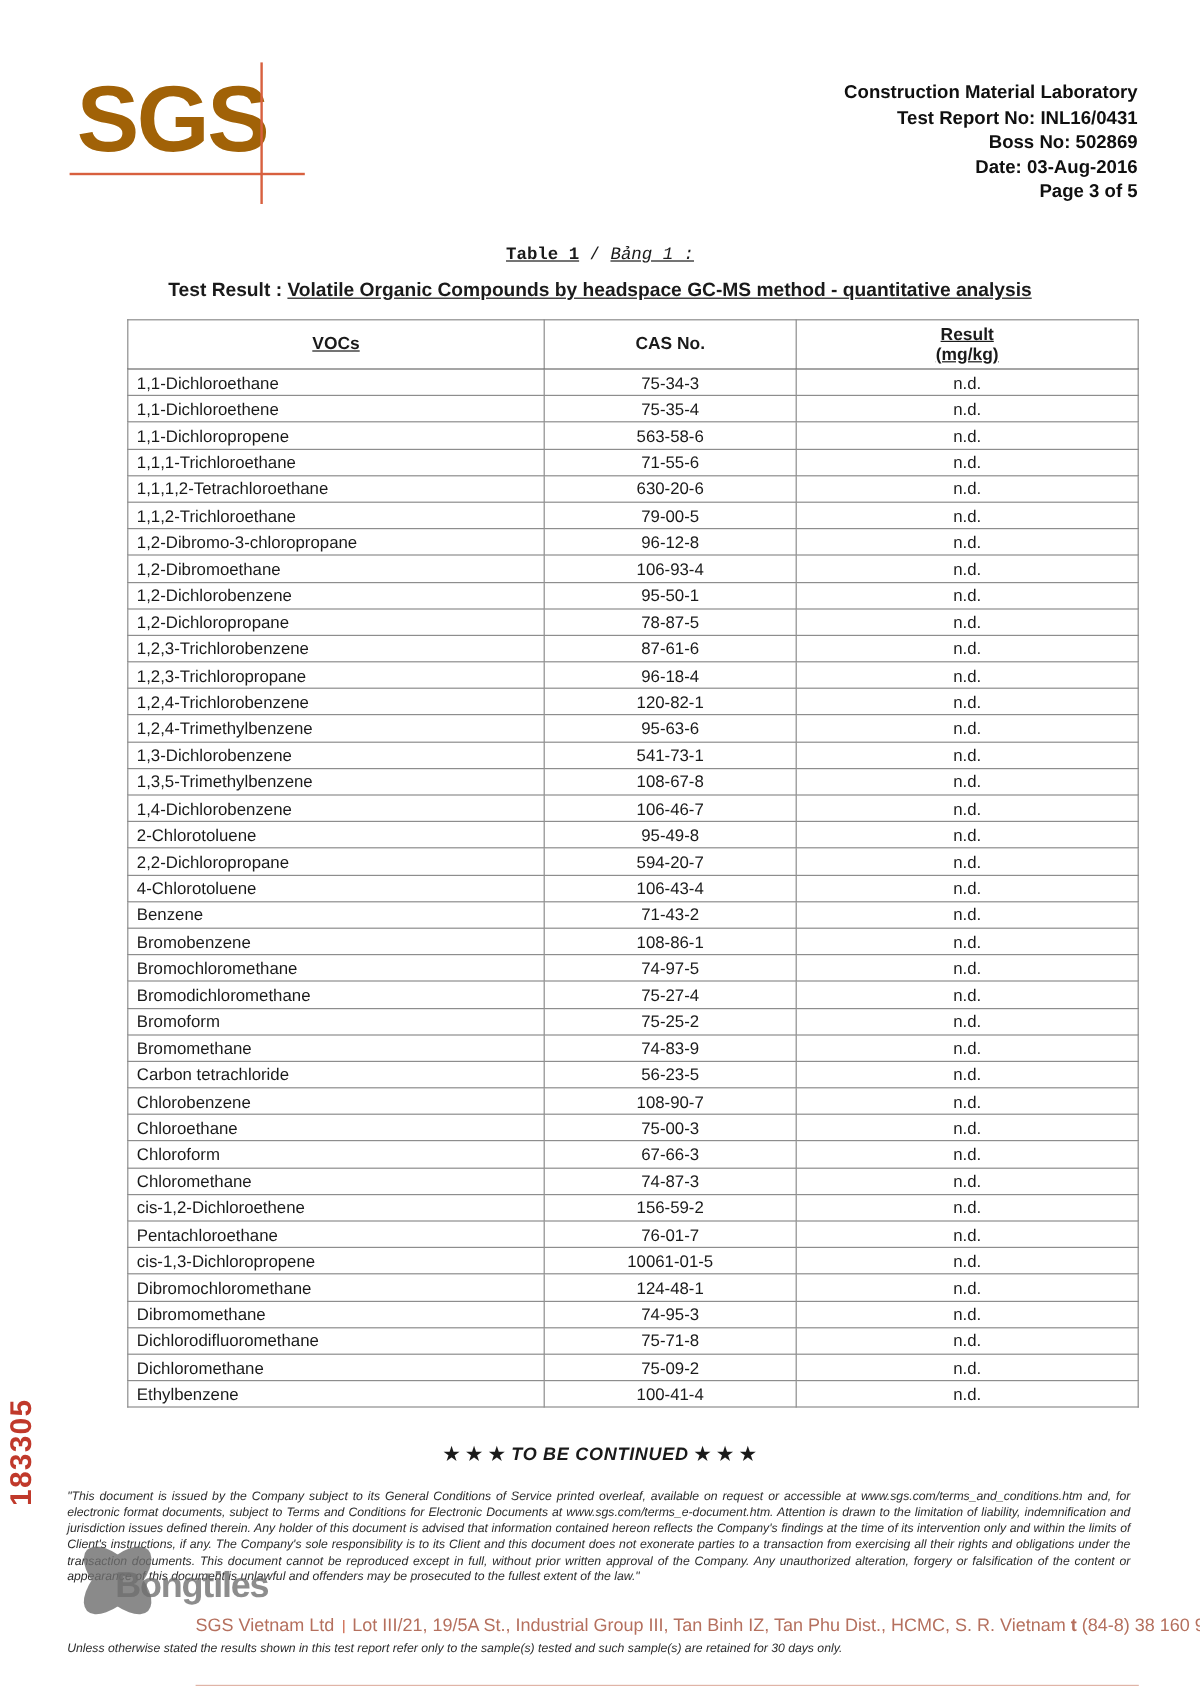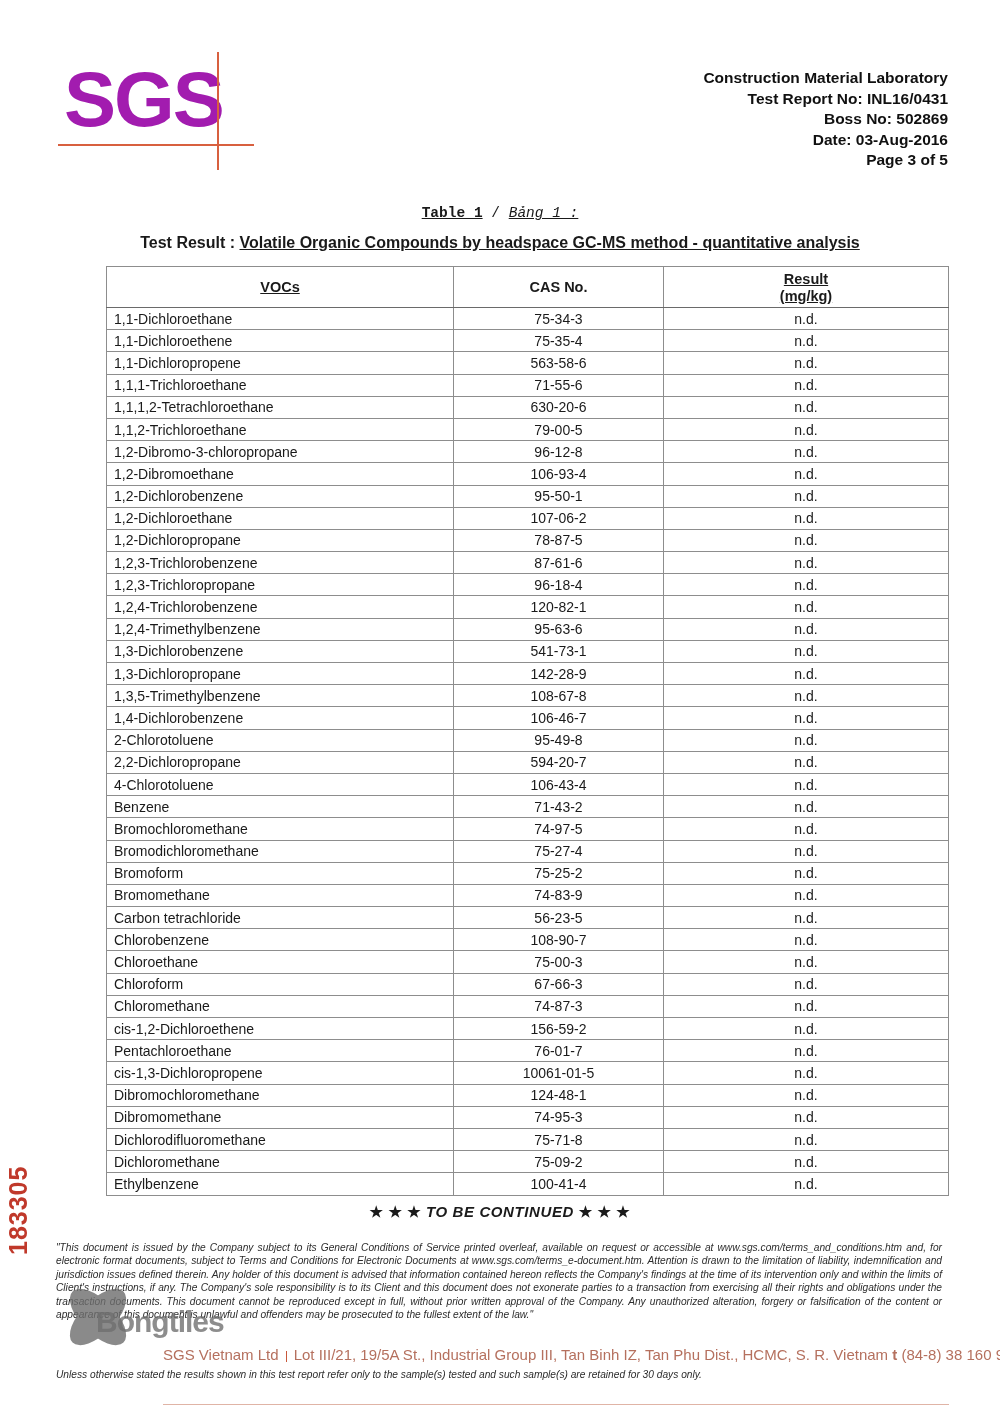--- a/index.html
+++ b/index.html
@@ -30,21 +30,21 @@
     height: 120px;
   }
   #logo-text {
     position: absolute;
     left: 6px;
     top: 8px;
     font-family: "Liberation Sans", sans-serif;
     font-weight: bold;
     font-size: 78px;
     letter-spacing: -2px;
-    color: #a21caf;
+    color: #a16207;
     line-height: 1;
   }
   #logo-vline {
     position: absolute;
     left: 159px;
     top: 0px;
     width: 2px;
     height: 118px;
     background: #d8603f;
   }
@@ -329,25 +329,20 @@
         <td class="td-name">1,2-Dibromoethane</td>
         <td class="td-cas">106-93-4</td>
         <td class="td-result">n.d.</td>
       </tr>
       <tr>
         <td class="td-name">1,2-Dichlorobenzene</td>
         <td class="td-cas">95-50-1</td>
         <td class="td-result">n.d.</td>
       </tr>
       <tr>
-        <td class="td-name">1,2-Dichloroethane</td>
-        <td class="td-cas">107-06-2</td>
-        <td class="td-result">n.d.</td>
-      </tr>
-      <tr>
         <td class="td-name">1,2-Dichloropropane</td>
         <td class="td-cas">78-87-5</td>
         <td class="td-result">n.d.</td>
       </tr>
       <tr>
         <td class="td-name">1,2,3-Trichlorobenzene</td>
         <td class="td-cas">87-61-6</td>
         <td class="td-result">n.d.</td>
       </tr>
       <tr>
@@ -364,25 +359,20 @@
         <td class="td-name">1,2,4-Trimethylbenzene</td>
         <td class="td-cas">95-63-6</td>
         <td class="td-result">n.d.</td>
       </tr>
       <tr>
         <td class="td-name">1,3-Dichlorobenzene</td>
         <td class="td-cas">541-73-1</td>
         <td class="td-result">n.d.</td>
       </tr>
       <tr>
-        <td class="td-name">1,3-Dichloropropane</td>
-        <td class="td-cas">142-28-9</td>
-        <td class="td-result">n.d.</td>
-      </tr>
-      <tr>
         <td class="td-name">1,3,5-Trimethylbenzene</td>
         <td class="td-cas">108-67-8</td>
         <td class="td-result">n.d.</td>
       </tr>
       <tr>
         <td class="td-name">1,4-Dichlorobenzene</td>
         <td class="td-cas">106-46-7</td>
         <td class="td-result">n.d.</td>
       </tr>
       <tr>
@@ -396,20 +386,25 @@
         <td class="td-result">n.d.</td>
       </tr>
       <tr>
         <td class="td-name">4-Chlorotoluene</td>
         <td class="td-cas">106-43-4</td>
         <td class="td-result">n.d.</td>
       </tr>
       <tr>
         <td class="td-name">Benzene</td>
         <td class="td-cas">71-43-2</td>
+        <td class="td-result">n.d.</td>
+      </tr>
+      <tr>
+        <td class="td-name">Bromobenzene</td>
+        <td class="td-cas">108-86-1</td>
         <td class="td-result">n.d.</td>
       </tr>
       <tr>
         <td class="td-name">Bromochloromethane</td>
         <td class="td-cas">74-97-5</td>
         <td class="td-result">n.d.</td>
       </tr>
       <tr>
         <td class="td-name">Bromodichloromethane</td>
         <td class="td-cas">75-27-4</td>

